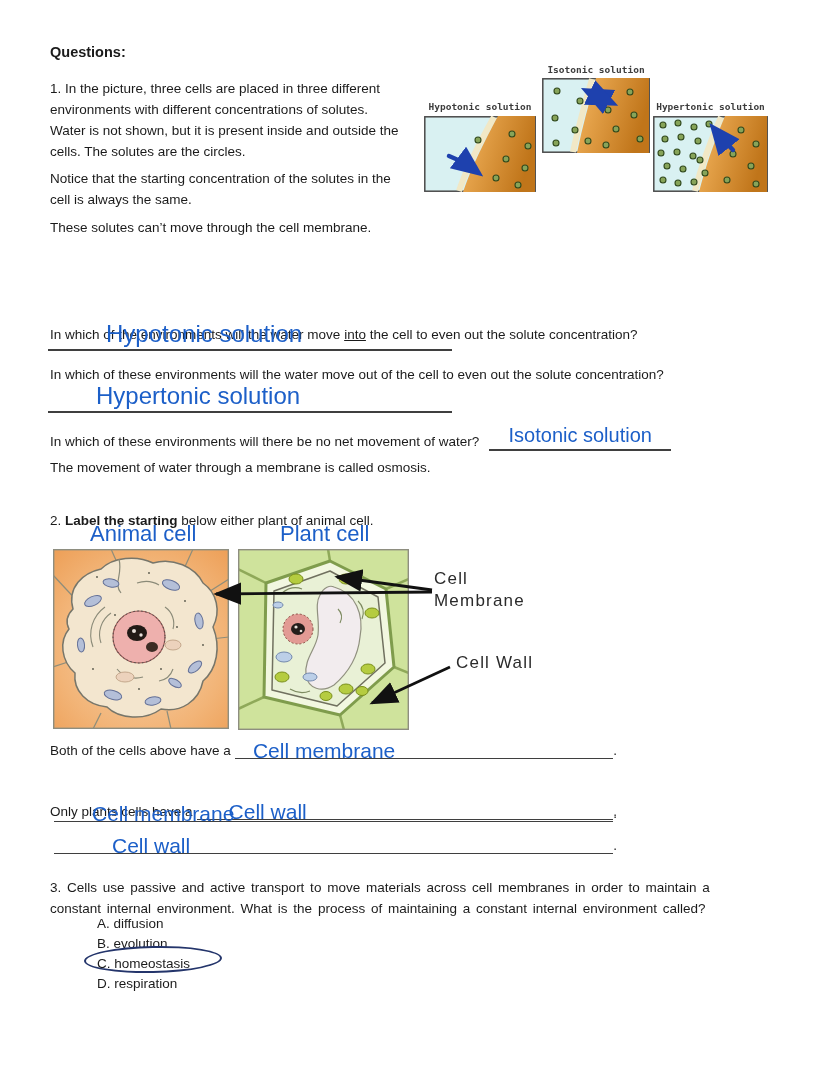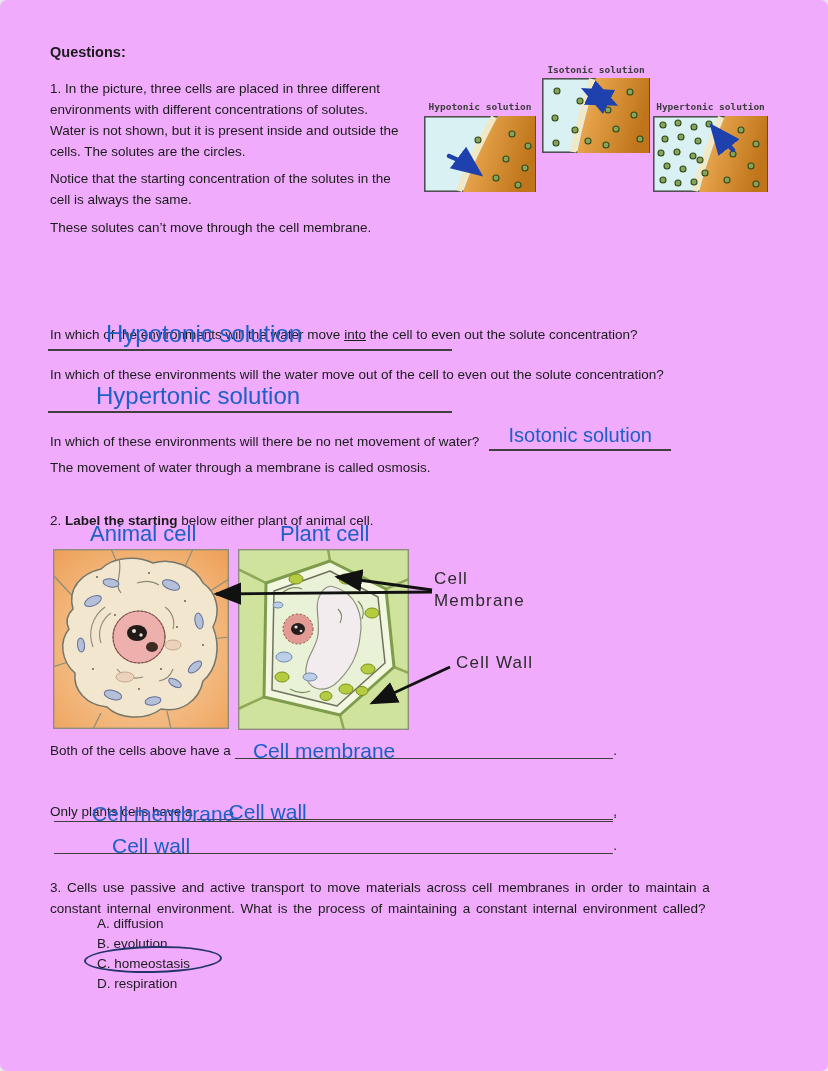--- a/index.html
+++ b/index.html
@@ -1,18 +1,18 @@
 <!DOCTYPE html>
 <html><head>
 <meta charset="utf-8">
 <style>
   html,body{margin:0;padding:0;background:#e8e8e8;}
   .page{
-    position:relative;width:828px;height:1071px;margin:0 auto;background:#f0abfc;
-    font-family:"Liberation Sans",sans-serif;color:#1b1b1b;overflow:hidden;border-radius:7px;
+    position:relative;width:828px;height:1071px;margin:0 auto;background:#ffffff;
+    font-family:"Liberation Sans",sans-serif;color:#1b1b1b;overflow:hidden;
   }
   .abs{position:absolute;}
   .body-text{font-size:13.5px;line-height:21px;white-space:pre-line;}
   .bold{font-weight:bold;}
   .title{font-size:14.5px;font-weight:bold;}
   .underlined{text-decoration:underline;}
   
   .diag-label{
     position:absolute;font-family:"DejaVu Sans Mono",monospace;font-size:9.5px;font-weight:bold;
     color:#3d3d3d;text-align:center;white-space:nowrap;

